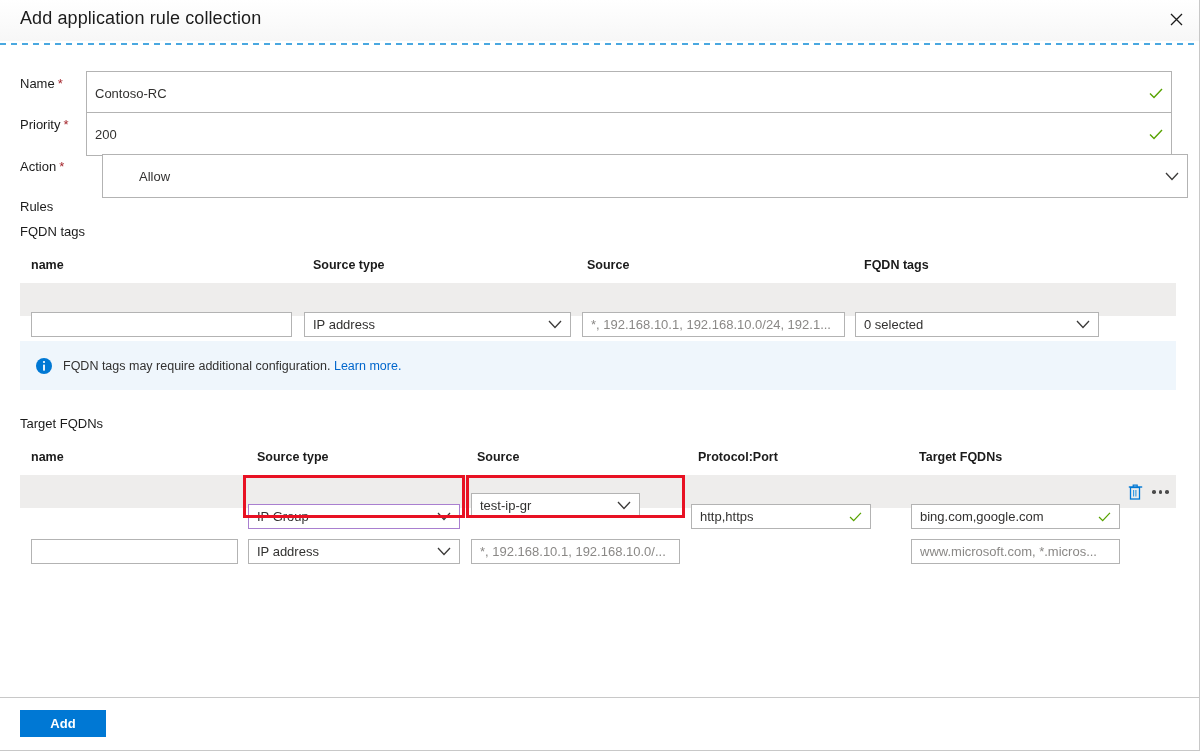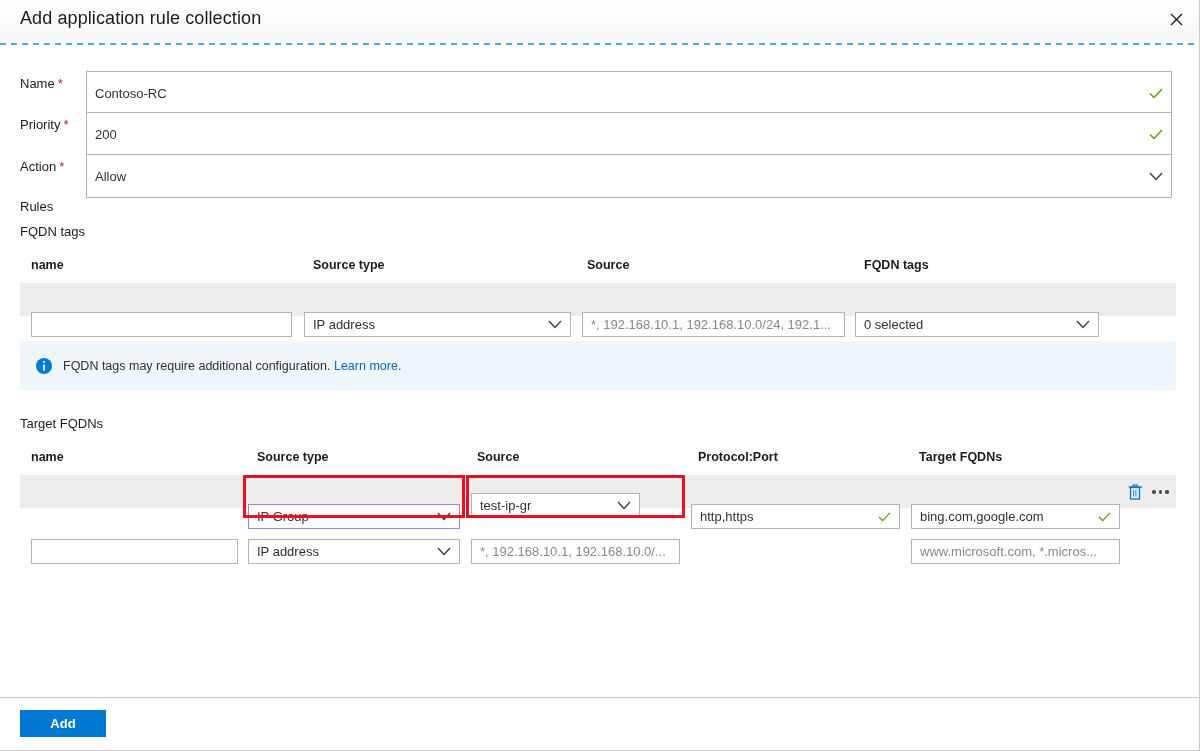--- a/index.html
+++ b/index.html
@@ -172,21 +172,21 @@
           <path d="M1 5.5 L5 9.5 L13 1" stroke="#57a300" stroke-width="1.4" fill="none"></path>
         </svg>
       </div>
     </div>
   </div>
 
   <div class="form-row" style="top:154px;">
     <div class="form-label">
       <span>Action</span><span class="req">*</span>
     </div>
-    <div class="field" style="left:86px; width:1086px;">
+    <div class="field" style="left:102px; width:1086px;padding-left:28px;">
       <div class="field-text">Allow</div>
       <div class="adorn chev">
         <svg width="14" height="9" viewBox="0 0 14 9">
           <path d="M1 1 L7 7.5 L13 1" stroke="#3b3a39" stroke-width="1.3" fill="none"></path>
         </svg>
       </div>
     </div>
   </div>
 
   <div class="section-label" style="top:199px;">Rules</div>
@@ -260,21 +260,21 @@
 
   <div class="field cell" style="left:471px; top:469px; width:169px;">
     <div class="field-text">test-ip-gr</div>
     <div class="adorn chev">
       <svg width="14" height="9" viewBox="0 0 14 9">
         <path d="M1 1 L7 7.5 L13 1" stroke="#3b3a39" stroke-width="1.3" fill="none"></path>
       </svg>
     </div>
   </div>
 
-  <div class="field cell" style="left:691px; top:480px; width:209px;">
+  <div class="field cell" style="left:691px; top:480px; width:180px;">
     <div class="field-text">http,https</div>
     <div class="adorn check">
       <svg width="13" height="10" viewBox="0 0 14 11">
         <path d="M1 5.5 L5 9.5 L13 1" stroke="#57a300" stroke-width="1.4" fill="none"></path>
       </svg>
     </div>
   </div>
 
   <div class="field cell" style="left:911px; top:480px; width:209px;">
     <div class="field-text">bing.com,google.com</div>

